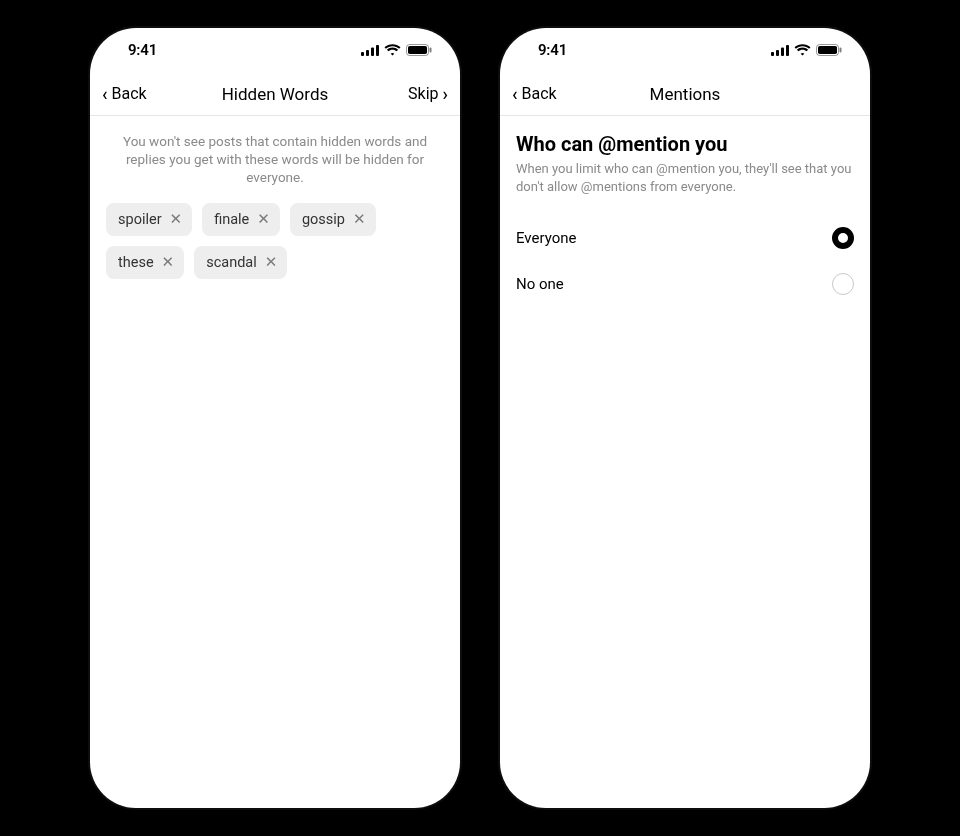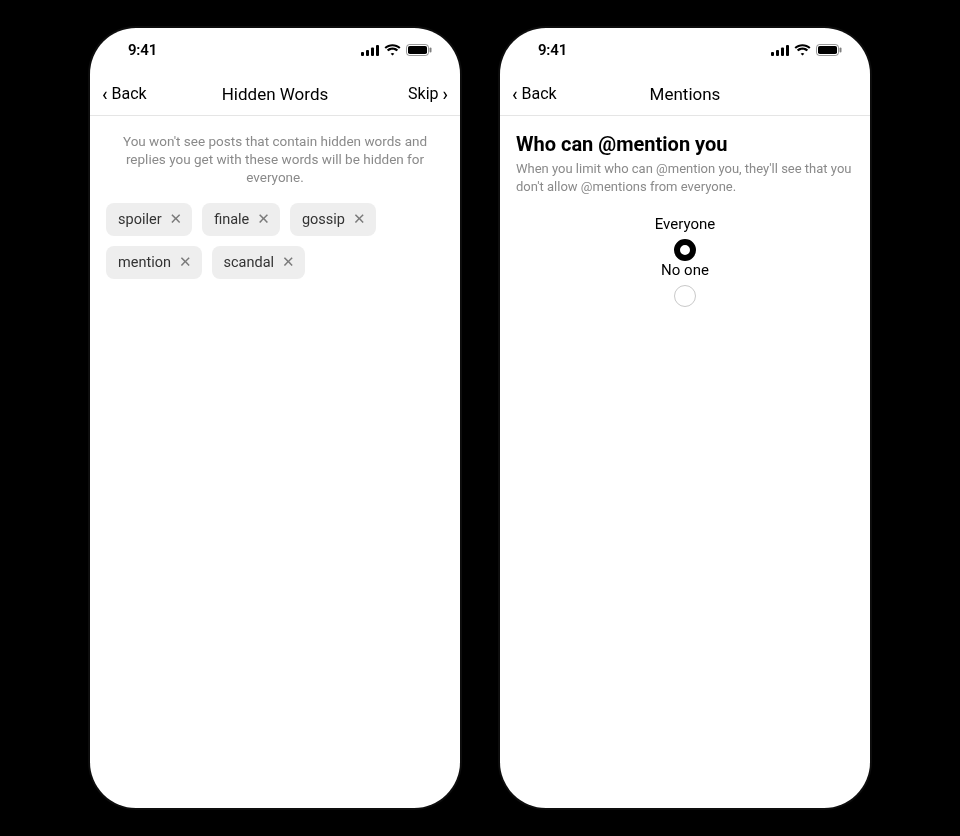--- a/index.html
+++ b/index.html
@@ -99,21 +99,20 @@
       line-height: 1.35;
       margin-bottom: 20px;
     }
     .option-row {
       display: flex;
       align-items: center;
       justify-content: space-between;
       height: 46px;
       font-size: 15px;
       cursor: pointer;
-      flex-direction: column;
     }
     .radio {
       width: 22px;
       height: 22px;
       border-radius: 50%;
       border: 1.5px solid #c9c9c9;
       position: relative;
       flex-shrink: 0;
     }
     .radio.selected {
@@ -163,21 +162,21 @@
       </span>
       <span class="chip">
         <span>finale</span>
         <span class="chip-x">✕</span>
       </span>
       <span class="chip">
         <span>gossip</span>
         <span class="chip-x">✕</span>
       </span>
       <span class="chip">
-        <span>mention</span>
+        <span>these</span>
         <span class="chip-x">✕</span>
       </span>
       <span class="chip">
         <span>scandal</span>
         <span class="chip-x">✕</span>
       </span>
     </div>
   </div>
 </div>
 

